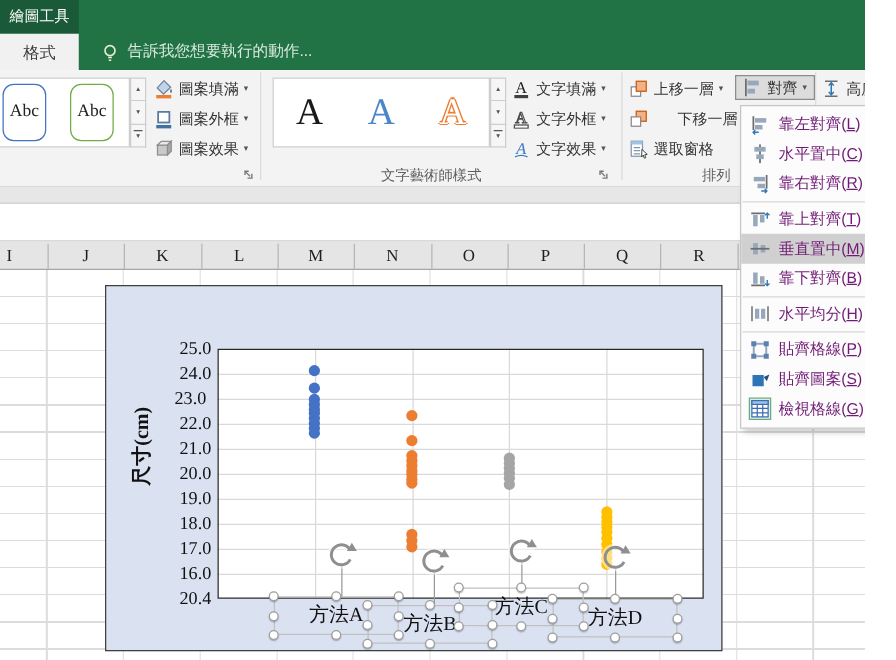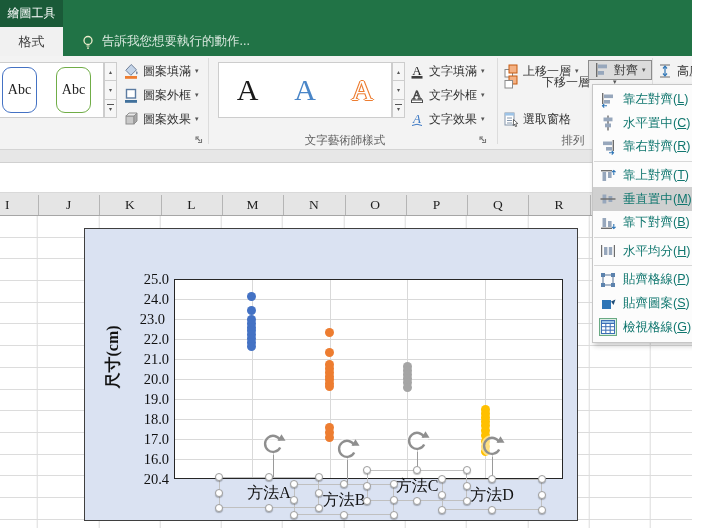--- a/index.html
+++ b/index.html
@@ -83,21 +83,21 @@
       font-family:"Liberation Serif",serif;font-size:16px;color:#111;}
   .handle{position:absolute;width:8px;height:8px;border-radius:50%;background:#fff;
       border:1.3px solid #9e9e9e;box-shadow:0 1px 1px rgba(0,0,0,.25);z-index:8;}
   .rot-line{position:absolute;width:1px;background:#9a9a9a;z-index:6;}
   .rot-icon{position:absolute;width:26px;height:26px;z-index:7;}
 
   
   #align-menu{position:absolute;left:592px;top:84px;width:121px;background:#fcfcfc;
       border:1px solid #c6c6c6;box-shadow:2px 3px 5px rgba(0,0,0,.2);z-index:50;padding:3px 0;}
   .mitem{display:flex;align-items:center;height:23.6px;padding-left:7px;gap:7px;
-      font-size:12.5px;color:#0f766e;white-space:nowrap;}
+      font-size:12.5px;color:#701a75;white-space:nowrap;}
   .mitem.hl{background:#d0d0d0;}
   .micon{width:16px;height:16px;flex:0 0 16px;}
   .micon.on{outline:1px solid #6aaa84;background:#dcefe3;}
   .msep{height:1px;background:#d8d8d8;margin:2px 1px;}
 </style>
 </head>
 <body>
 
 <div id="app">
 
@@ -215,21 +215,21 @@
     <div class="rbtn" style="left:503px;top:5px;">
       <span class="ricon">
           <svg width="16" height="16" viewBox="0 0 16 16">
             <rect x="2" y="6.5" width="7.5" height="7.5" fill="#fff" stroke="#8a8a8a"></rect>
             <rect x="6" y="2" width="8" height="8" fill="#f4b183" stroke="#c55a11"></rect>
           </svg>
         </span>
       <span class="rlabel">上移一層</span>
       <span class="caret"></span>
     </div>
-    <div class="rbtn" style="left:503px;top:16px;gap:23px;">
+    <div class="rbtn" style="left:503px;top:29px;gap:23px;">
       <span class="ricon">
           <svg width="16" height="16" viewBox="0 0 16 16">
             <rect x="6" y="2" width="8" height="8" fill="#f4b183" stroke="#c55a11"></rect>
             <rect x="2" y="6.5" width="7.5" height="7.5" fill="#fff" stroke="#8a8a8a"></rect>
           </svg>
         </span>
       <span class="rlabel">下移一層</span>
       <span class="caret"></span>
     </div>
     <div class="rbtn" style="left:503px;top:53px;">

